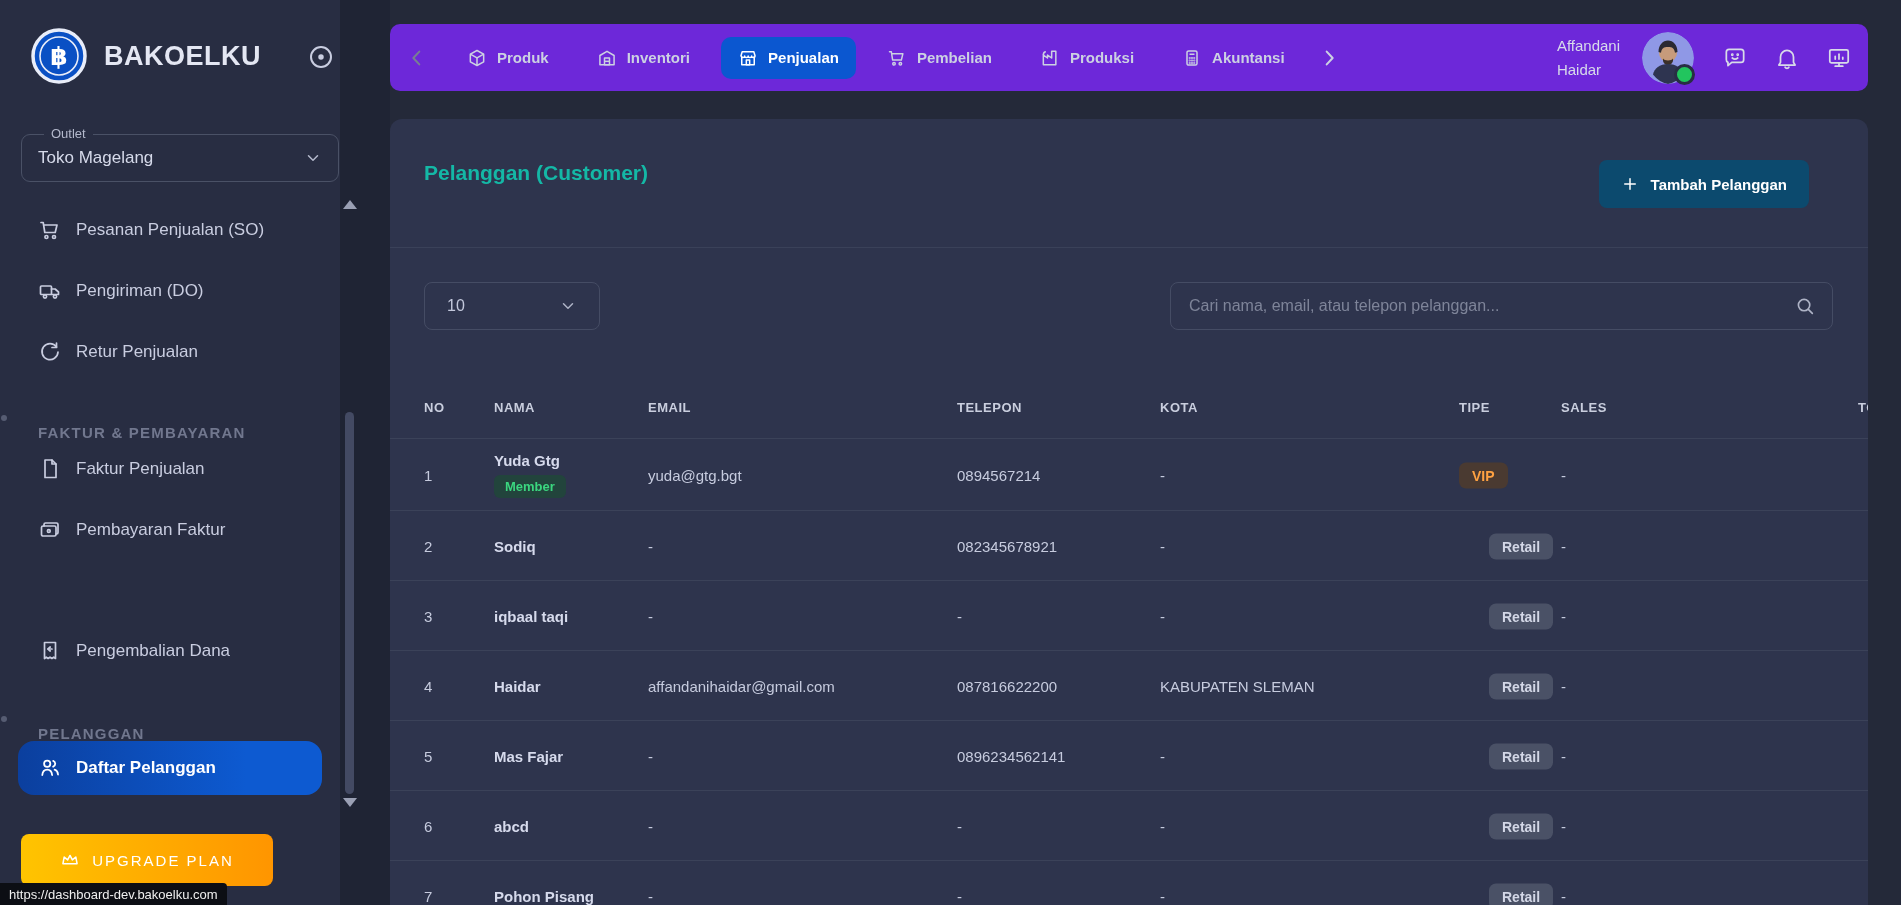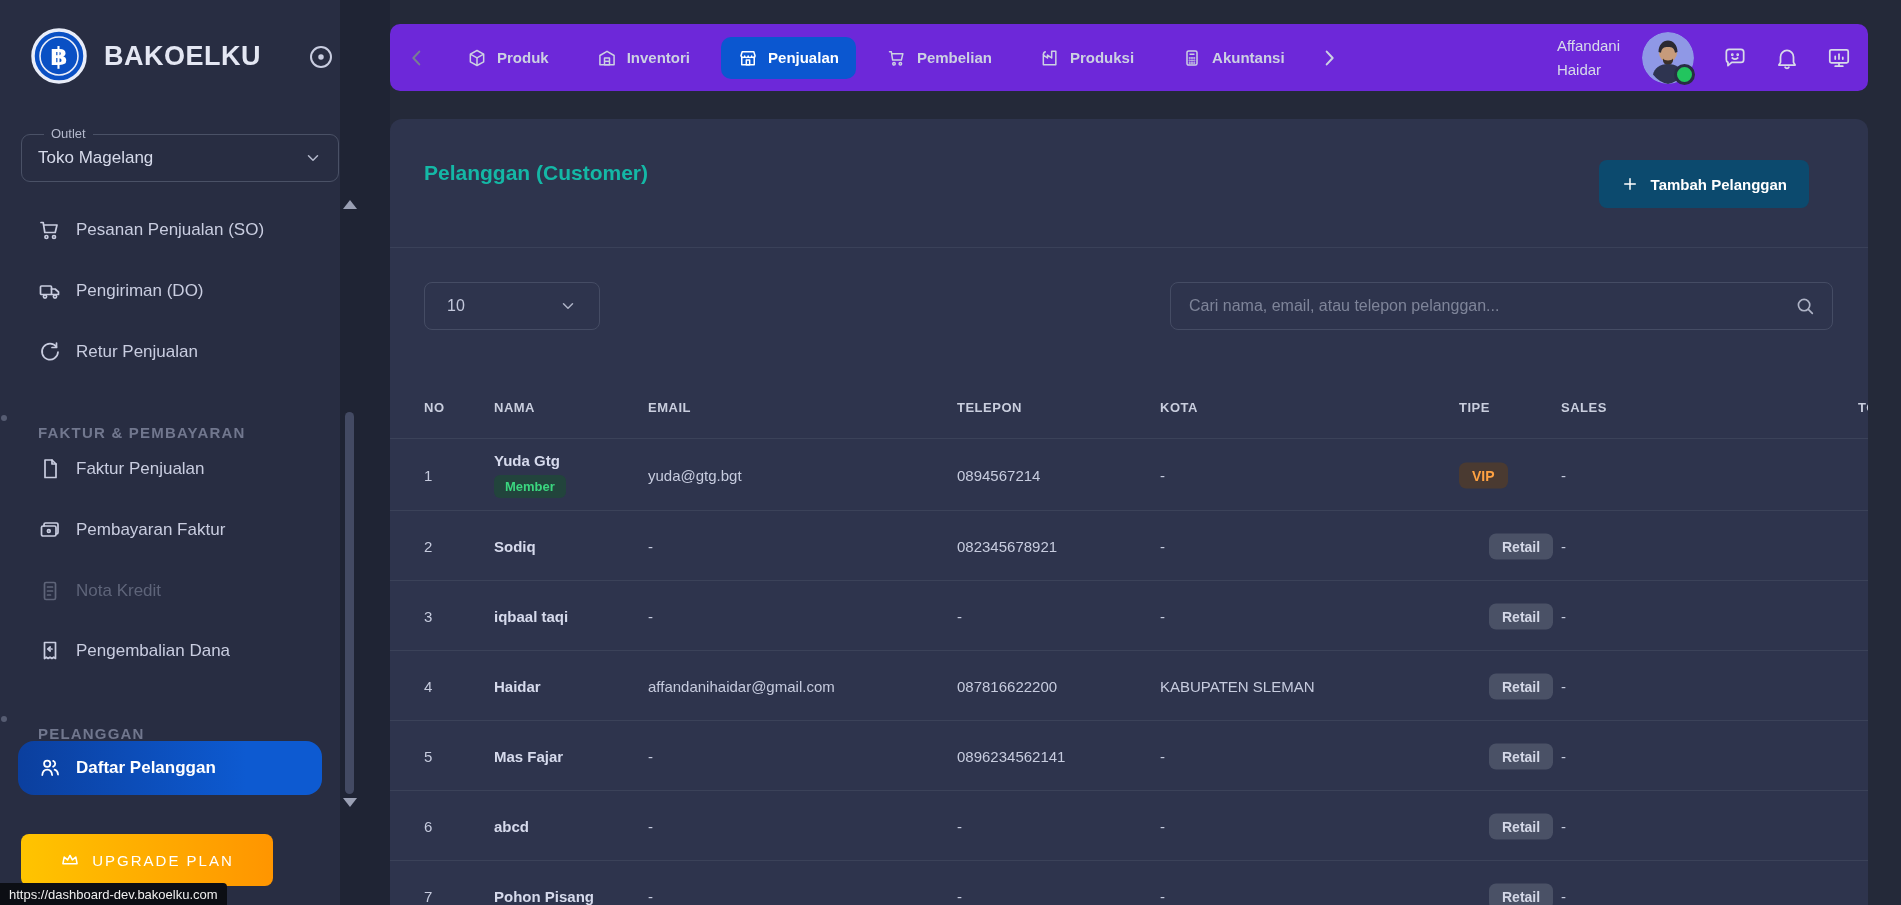--- a/index.html
+++ b/index.html
@@ -143,29 +143,20 @@
       <span class="tx">Faktur Penjualan</span>
     </div>
     <div class="mitem" style="top:505px">
       <svg class="ic" viewBox="0 0 24 24" fill="none" stroke="currentColor" stroke-width="1.7" stroke-linecap="round" stroke-linejoin="round">
           <path d="M6 8V6.5A1.5 1.5 0 0 1 7.5 5h11A1.5 1.5 0 0 1 20 6.5v8a1.5 1.5 0 0 1-1.5 1.5H18"></path>
           <rect x="3.5" y="8" width="14.5" height="10" rx="1.6"></rect>
           <circle cx="10.8" cy="13" r="1.4"></circle>
         </svg>
       <span class="tx">Pembayaran Faktur</span>
     </div>
-    <div class="mitem dim" style="top:566px">
-      <svg class="ic" viewBox="0 0 24 24" fill="none" stroke="currentColor" stroke-width="1.7" stroke-linecap="round" stroke-linejoin="round">
-          <rect x="6.5" y="3.5" width="11" height="17" rx="1.5"></rect>
-          <line x1="9.5" y1="8" x2="14.5" y2="8"></line>
-          <line x1="9.5" y1="12" x2="14.5" y2="12"></line>
-          <line x1="9.5" y1="16" x2="12.5" y2="16"></line>
-        </svg>
-      <span class="tx">Nota Kredit</span>
-    </div>
     <div class="mitem" style="top:626px">
       <svg class="ic" viewBox="0 0 24 24" fill="none" stroke="currentColor" stroke-width="1.7" stroke-linecap="round" stroke-linejoin="round">
           <path d="M6.5 3.5h11v16l-1.8-1.3-1.8 1.3-1.9-1.3-1.9 1.3-1.8-1.3L6.5 19.5z"></path>
           <polyline points="12.2 8 10 10 12.2 12"></polyline>
           <path d="M10 10h4"></path>
         </svg>
       <span class="tx">Pengembalian Dana</span>
     </div>
 
     <div class="sec-dot" style="top:716px"></div>

